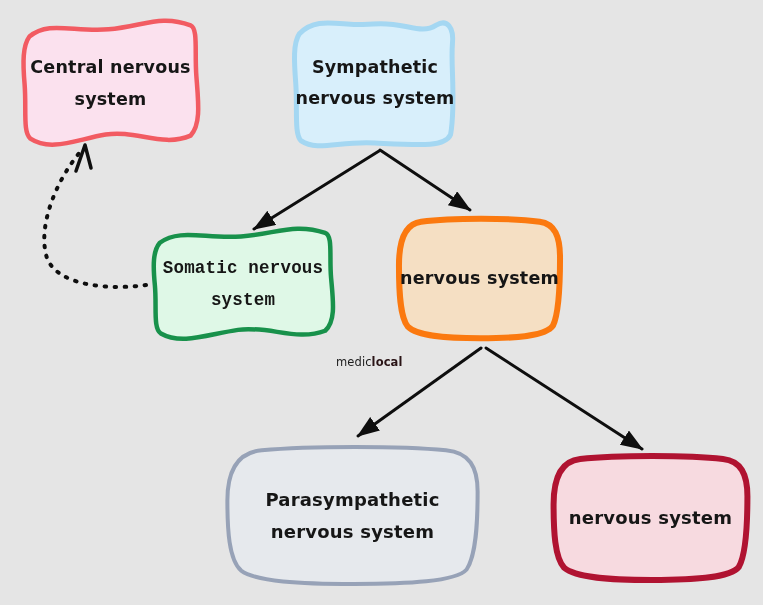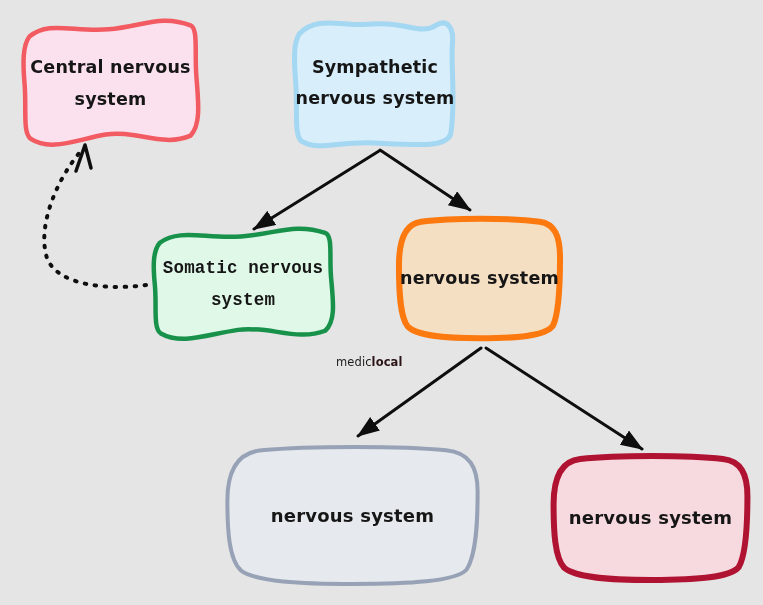--- a/index.html
+++ b/index.html
@@ -90,20 +90,21 @@
     <span class="label" style="font-size:17.5px;">
       <span>nervous system</span>
     </span>
   </div>
 
   <div class="node" style="left:215px; top:438px; width:275px; height:156px;">
     <svg class="shape" viewBox="0 0 200 140" preserveAspectRatio="none">
       <path d="M34,11 C68,7 136,7 168,11 C185,13 191,26 191,48 C191,76 190,105 183,118 C175,129 140,131 101,131 C62,131 30,129 19,119 C10,109 9,82 9,56 C9,30 16,13 34,11 Z" vector-effect="non-scaling-stroke" stroke-width="4" stroke-linejoin="round" fill="#E6E9ED" stroke="#97A2B7"></path>
     </svg>
     <span class="label" style="font-size:18px;">
+      <span>Parasympathetic</span>
       <span>nervous system</span>
     </span>
   </div>
 
   <div class="node" style="left:544px; top:448px; width:213px; height:141px;">
     <svg class="shape" viewBox="0 0 200 140" preserveAspectRatio="none">
       <path d="M34,11 C68,7 136,7 168,11 C185,13 191,26 191,48 C191,76 190,105 183,118 C175,129 140,131 101,131 C62,131 30,129 19,119 C10,109 9,82 9,56 C9,30 16,13 34,11 Z" vector-effect="non-scaling-stroke" stroke-width="6" stroke-linejoin="round" fill="#F7DAE0" stroke="#B01331"></path>
     </svg>
     <span class="label" style="font-size:18px;">
       <span>nervous system</span>

